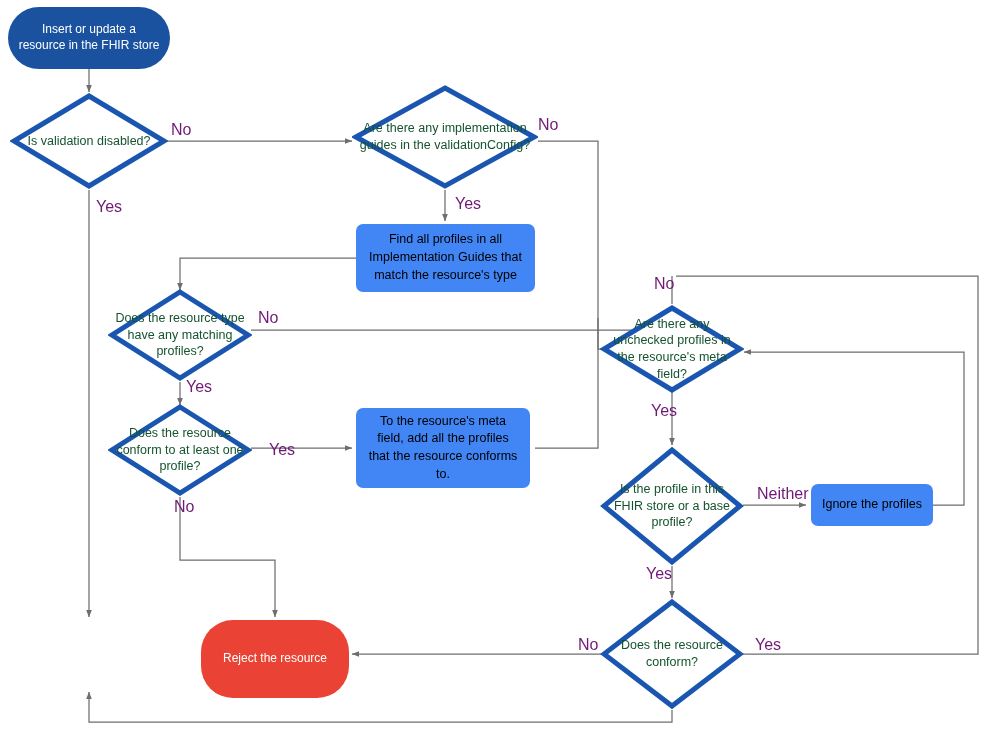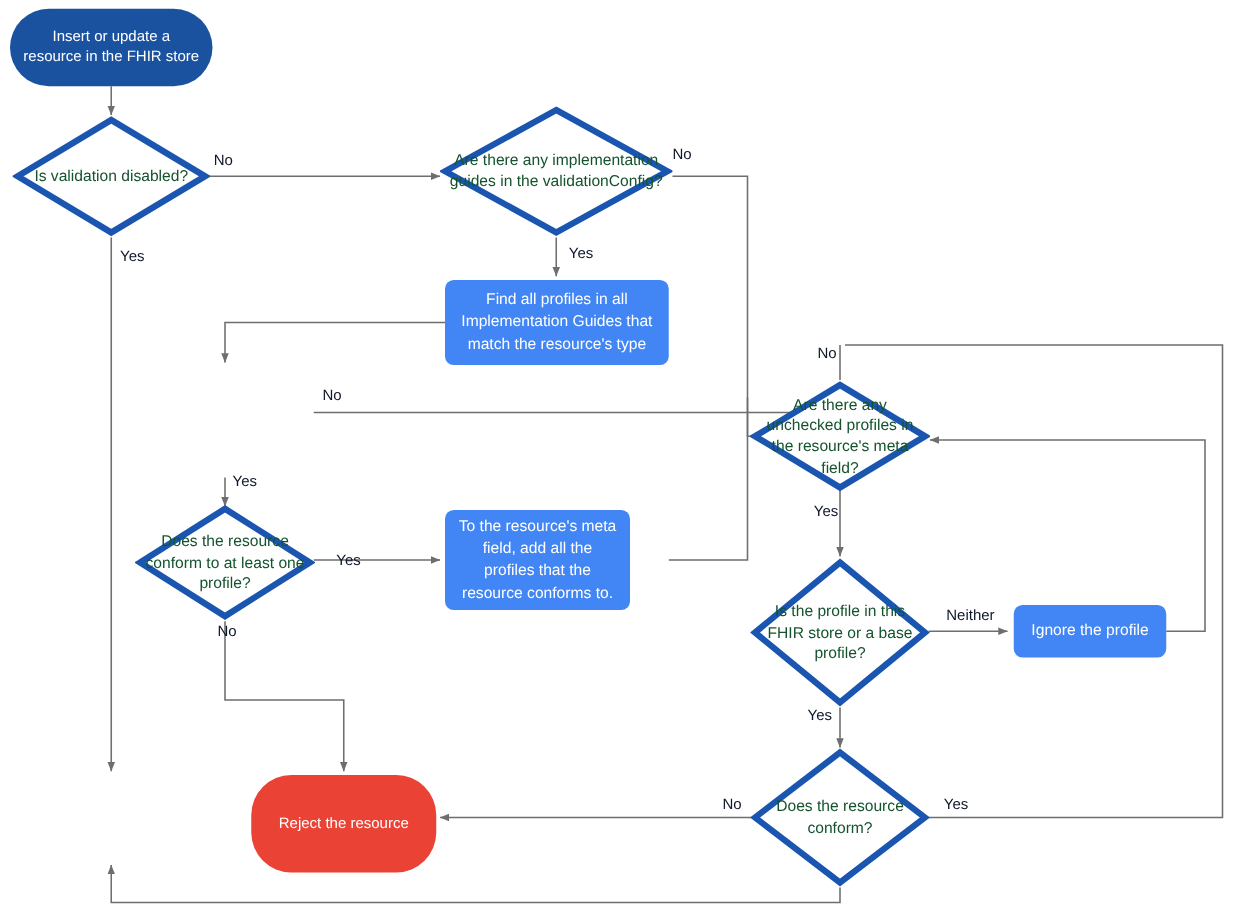--- a/index.html
+++ b/index.html
@@ -7,27 +7,27 @@
   #canvas{position:relative;width:994px;height:731px;overflow:hidden;background:#ffffff;}
   #wires{position:absolute;left:0;top:0;width:994px;height:731px;}
 
   .node{position:absolute;box-sizing:border-box;display:flex;align-items:center;justify-content:center;text-align:center;}
 
   .terminal{border-radius:32px;color:#ffffff;font-size:12px;line-height:1.32;padding:4px 10px;}
   .terminal.start{background:#1a52a0;}
   .terminal.accept{background:#34a853;}
   .terminal.reject{background:#ea4335;}
 
-  .process{background:#4285f4;border-radius:7px;color:#ffffff;font-size:12.5px;line-height:1.42;padding:6px 10px;}
+  .process{background:#4285f4;border-radius:7px;color:#000000;font-size:12.5px;line-height:1.42;padding:6px 10px;}
 
   .decision{background:transparent;}
   .decision .dtext{position:relative;z-index:2;color:#14532d;font-size:12.5px;line-height:1.33;padding:0 4px;}
   .decision .dshape{position:absolute;left:0;top:0;width:100%;height:100%;z-index:1;}
 
-  .elabel{position:absolute;color:#0f172a;font-size:12px;line-height:1;white-space:nowrap;z-index:4;}
+  .elabel{position:absolute;color:#701a75;font-size:16px;line-height:1;white-space:nowrap;z-index:4;}
 </style>
 </head>
 <body>
 
 <div id="canvas">
 
   <svg id="wires" viewBox="0 0 994 731">
     <defs>
       <marker id="ah" markerWidth="9" markerHeight="9" refX="7.4" refY="3.6" orient="auto" markerUnits="userSpaceOnUse">
         <path d="M0,0.6 L7.6,3.6 L0,6.6 z" fill="#6e6e6e"></path>
@@ -94,48 +94,54 @@
     <svg class="dshape" viewBox="0 0 186 106" preserveAspectRatio="none">
       <polygon points="93,4 182,53 93,102 4,53" fill="#ffffff" stroke="#1a56b0" stroke-width="5"></polygon>
     </svg>
     <span class="dtext">Are there any implementation guides in the validationConfig?</span>
   </div>
 
   <div class="node process" style="left:356px;top:224px;width:179px;height:68px;">
     <span>Find all profiles in all Implementation Guides that match the resource's type</span>
   </div>
 
+  <div class="node decision" style="left:108px;top:288px;width:144px;height:94px;">
+    <svg class="dshape" viewBox="0 0 144 94" preserveAspectRatio="none">
+      <polygon points="72,4 140,47 72,90 4,47" fill="#ffffff" stroke="#1a56b0" stroke-width="5"></polygon>
+    </svg>
+    <span class="dtext">Does the resource type have any matching profiles?</span>
+  </div>
 
   <div class="node decision" style="left:108px;top:403px;width:144px;height:94px;">
     <svg class="dshape" viewBox="0 0 144 94" preserveAspectRatio="none">
       <polygon points="72,4 140,47 72,90 4,47" fill="#ffffff" stroke="#1a56b0" stroke-width="5"></polygon>
     </svg>
     <span class="dtext">Does the resource conform to at least one profile?</span>
   </div>
 
-  <div class="node process" style="left:356px;top:408px;width:148px;height:80px;">
+  <div class="node process" style="left:356px;top:408px;width:174px;height:80px;">
     <span>To the resource's meta field, add all the profiles that the resource conforms to.</span>
   </div>
 
   <div class="node decision" style="left:600px;top:304px;width:144px;height:90px;">
     <svg class="dshape" viewBox="0 0 144 90" preserveAspectRatio="none">
       <polygon points="72,4 140,45 72,86 4,45" fill="#ffffff" stroke="#1a56b0" stroke-width="5"></polygon>
     </svg>
     <span class="dtext">Are there any unchecked profiles in the resource's meta field?</span>
   </div>
 
   <div class="node decision" style="left:600px;top:446px;width:144px;height:120px;">
     <svg class="dshape" viewBox="0 0 144 120" preserveAspectRatio="none">
       <polygon points="72,4 140,60 72,116 4,60" fill="#ffffff" stroke="#1a56b0" stroke-width="5"></polygon>
     </svg>
     <span class="dtext">Is the profile in this FHIR store or a base profile?</span>
   </div>
 
   <div class="node process" style="left:811px;top:484px;width:122px;height:42px;">
-    <span>Ignore the profile</span>
+    <span>Ignore the profiles</span>
   </div>
 
   <div class="node decision" style="left:600px;top:598px;width:144px;height:112px;align-items:center;">
     <svg class="dshape" viewBox="0 0 144 112" preserveAspectRatio="none">
       <polygon points="72,4 140,56 72,108 4,56" fill="#ffffff" stroke="#1a56b0" stroke-width="5"></polygon>
     </svg>
     <span class="dtext">Does the resource conform?</span>
   </div>
 
 

